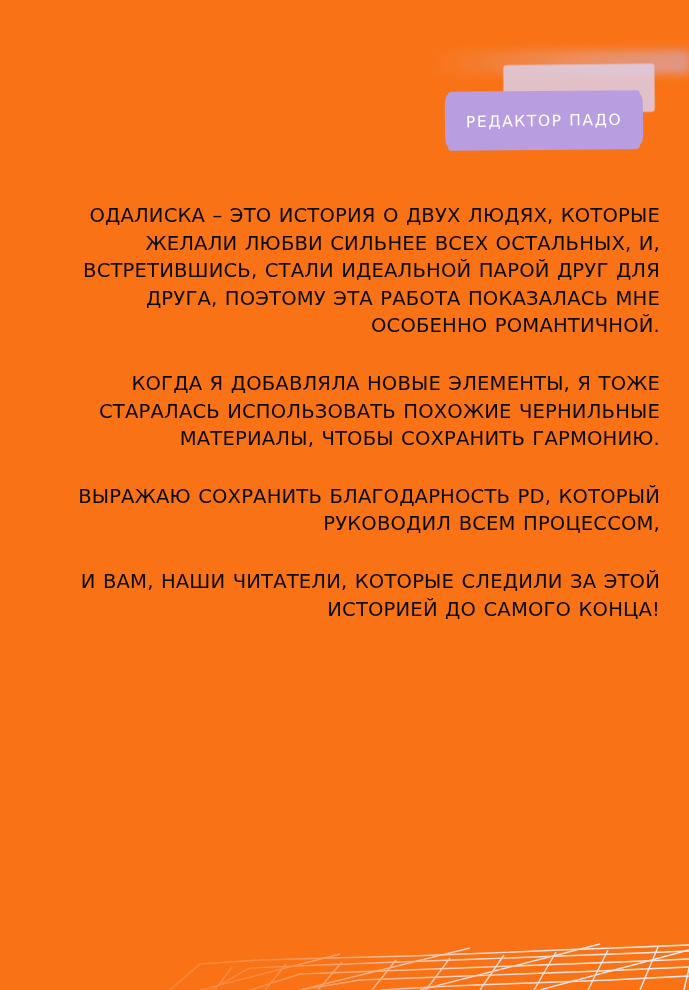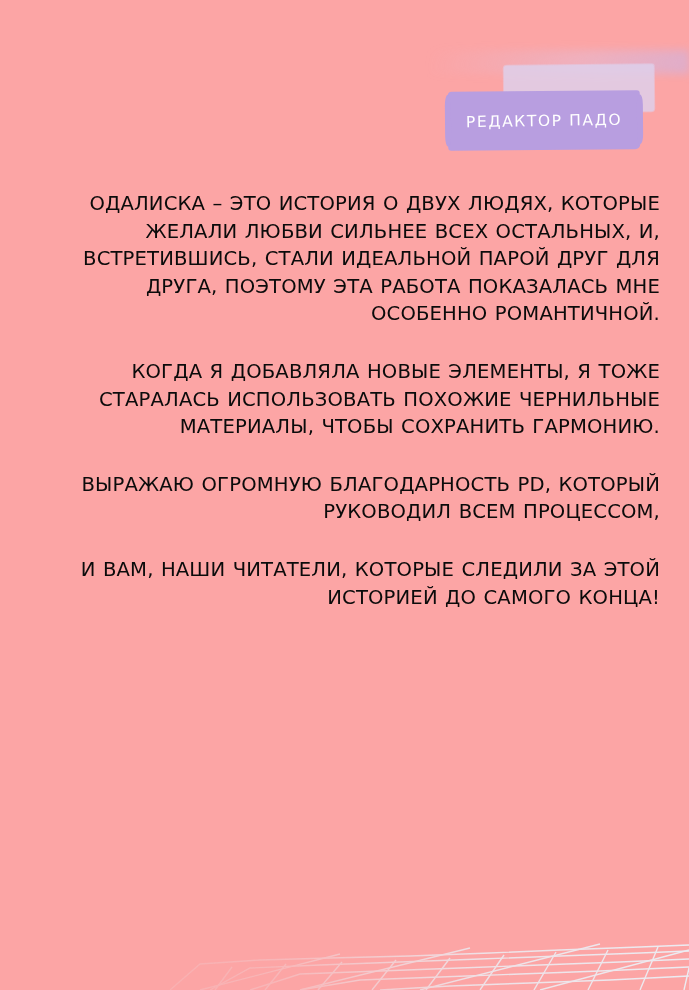--- a/index.html
+++ b/index.html
@@ -11,21 +11,21 @@
     width: 689px;
     height: 990px;
     position: relative;
     overflow: hidden;
     font-family: "DejaVu Sans", sans-serif;
   }
 
   .page {
     position: absolute;
     inset: 0;
-    background: #fca5a5;
+    background: #f97316;
     overflow: hidden;
   }
 
   
   .top-wash {
     position: absolute;
     left: 430px;
     top: 50px;
     width: 260px;
     height: 24px;
@@ -111,21 +111,21 @@
     letter-spacing: 0.15px;
     word-spacing: 1px;
   }
   .para {
     margin: 0 0 0 0;
     white-space: pre-line;
   }
   .para + .para {
     margin-top: 18px;
   }
-  .para.gap-24 { margin-top: 12px; }
+  .para.gap-24 { margin-top: 24px; }
   .para.gap-30 { margin-top: 30px; }
 
   
   .bottom-net {
     position: absolute;
     left: 0;
     bottom: 0;
     width: 689px;
     height: 56px;
     pointer-events: none;
@@ -149,21 +149,21 @@
 
   <div class="body-copy">
     <p class="para gap-24">ОДАЛИСКА – ЭТО ИСТОРИЯ О ДВУХ ЛЮДЯХ, КОТОРЫЕ
 ЖЕЛАЛИ ЛЮБВИ СИЛЬНЕЕ ВСЕХ ОСТАЛЬНЫХ, И,
 ВСТРЕТИВШИСЬ, СТАЛИ ИДЕАЛЬНОЙ ПАРОЙ ДРУГ ДЛЯ
 ДРУГА, ПОЭТОМУ ЭТА РАБОТА ПОКАЗАЛАСЬ МНЕ
 ОСОБЕННО РОМАНТИЧНОЙ.</p>
     <p class="para gap-30">КОГДА Я ДОБАВЛЯЛА НОВЫЕ ЭЛЕМЕНТЫ, Я ТОЖЕ
 СТАРАЛАСЬ ИСПОЛЬЗОВАТЬ ПОХОЖИЕ ЧЕРНИЛЬНЫЕ
 МАТЕРИАЛЫ, ЧТОБЫ СОХРАНИТЬ ГАРМОНИЮ.</p>
-    <p class="para gap-30">ВЫРАЖАЮ ОГРОМНУЮ БЛАГОДАРНОСТЬ PD, КОТОРЫЙ
+    <p class="para gap-30">ВЫРАЖАЮ СОХРАНИТЬ БЛАГОДАРНОСТЬ PD, КОТОРЫЙ
 РУКОВОДИЛ ВСЕМ ПРОЦЕССОМ,</p>
     <p class="para gap-30">И ВАМ, НАШИ ЧИТАТЕЛИ, КОТОРЫЕ СЛЕДИЛИ ЗА ЭТОЙ
 ИСТОРИЕЙ ДО САМОГО КОНЦА!</p>
 
   </div>
 
   <div class="bottom-net">
     <svg width="689" height="56" viewBox="0 0 689 56" xmlns="http://www.w3.org/2000/svg" aria-hidden="true">
       <defs>
         <linearGradient id="fadeNet" x1="0" y1="0" x2="1" y2="0">

